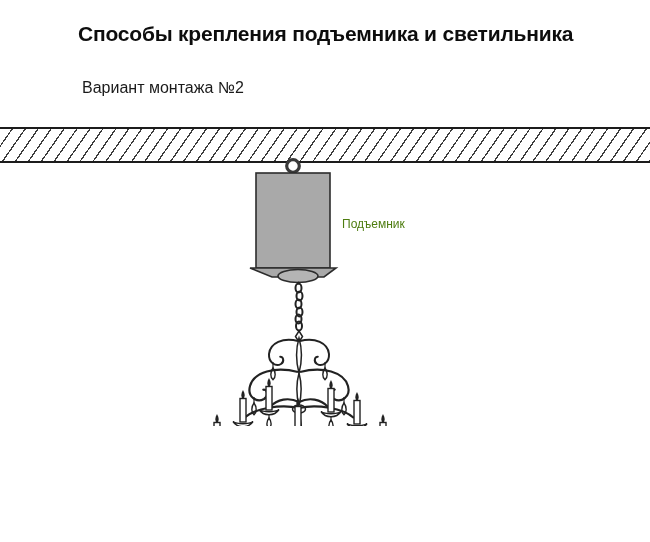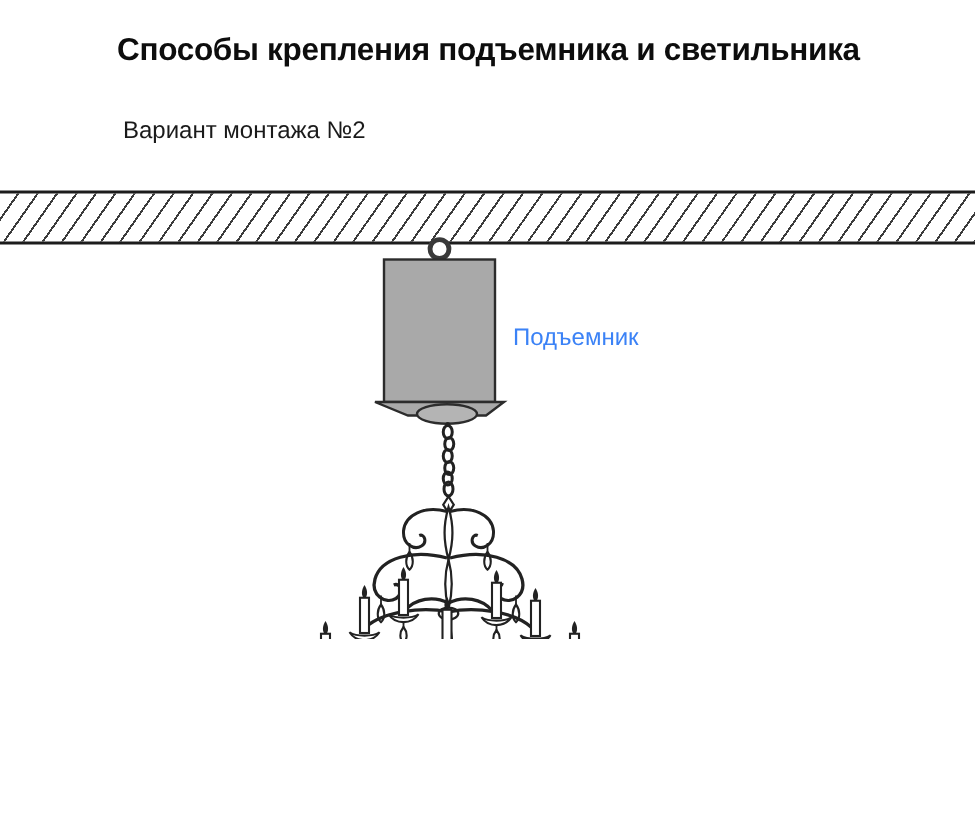--- a/index.html
+++ b/index.html
@@ -35,21 +35,21 @@
     border-bottom:2px solid #1c1c1c;
     background:repeating-linear-gradient(125deg,
       #ffffff 0px,#ffffff 9.3px,
       var(--hatch_line) 9.3px,var(--hatch_line) 10.6px);
   }
   .diagram{
     position:absolute;left:195px;top:152px;width:215px;height:356px;
   }
   .lifter-label{
     position:absolute;left:342px;top:217px;
-    font-size:16px;color:#3b82f6;white-space:nowrap;
+    font-size:12px;color:#4d7c0f;white-space:nowrap;
   }
   .stroke{stroke:var(--outline);fill:none;}
   .wfill{fill:#ffffff;stroke:var(--outline);}
   .dark{fill:var(--outline);stroke:none;}
   .gray{fill:var(--lifter_fill);stroke:#2c2c2c;}
   .gray2{fill:var(--dome_fill);stroke:#2c2c2c;}
 </style>
 </head>
 <body>
 

